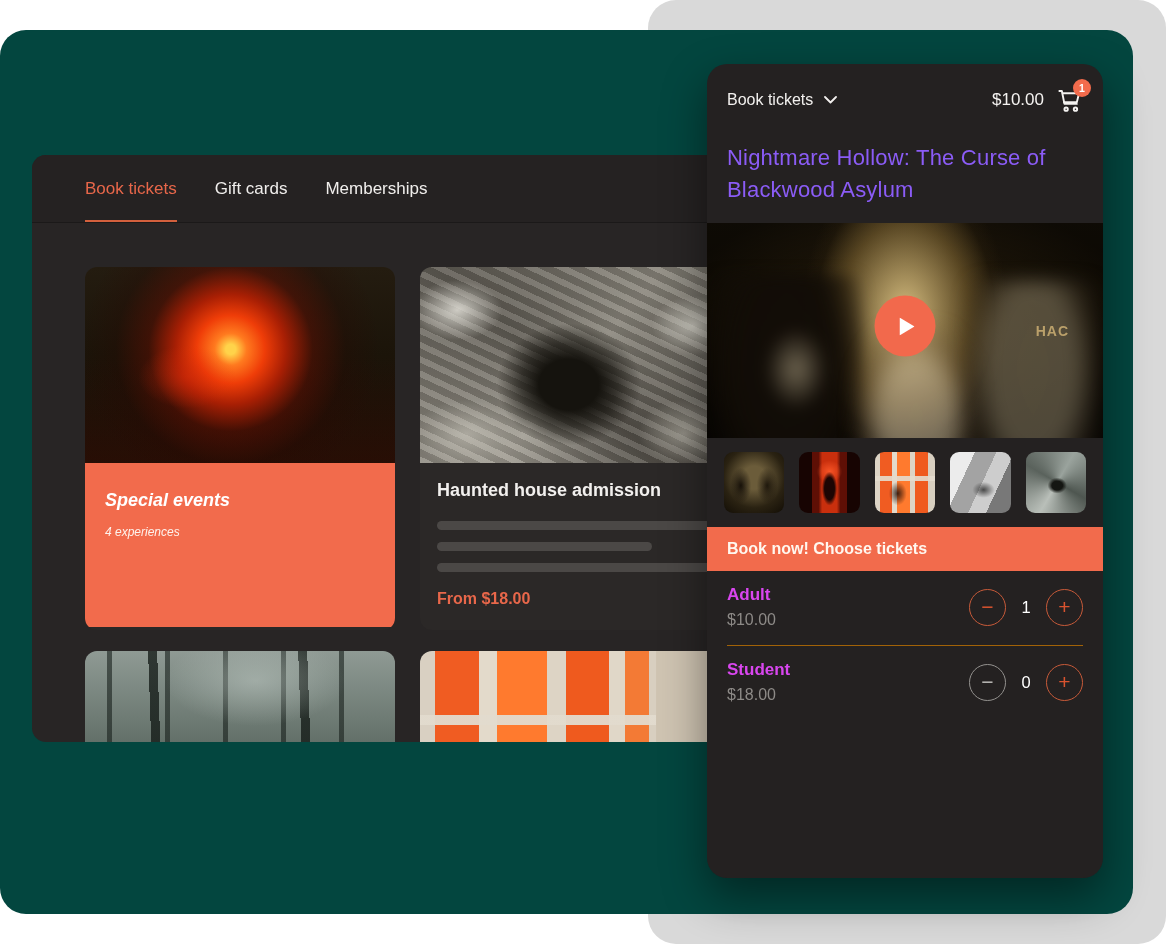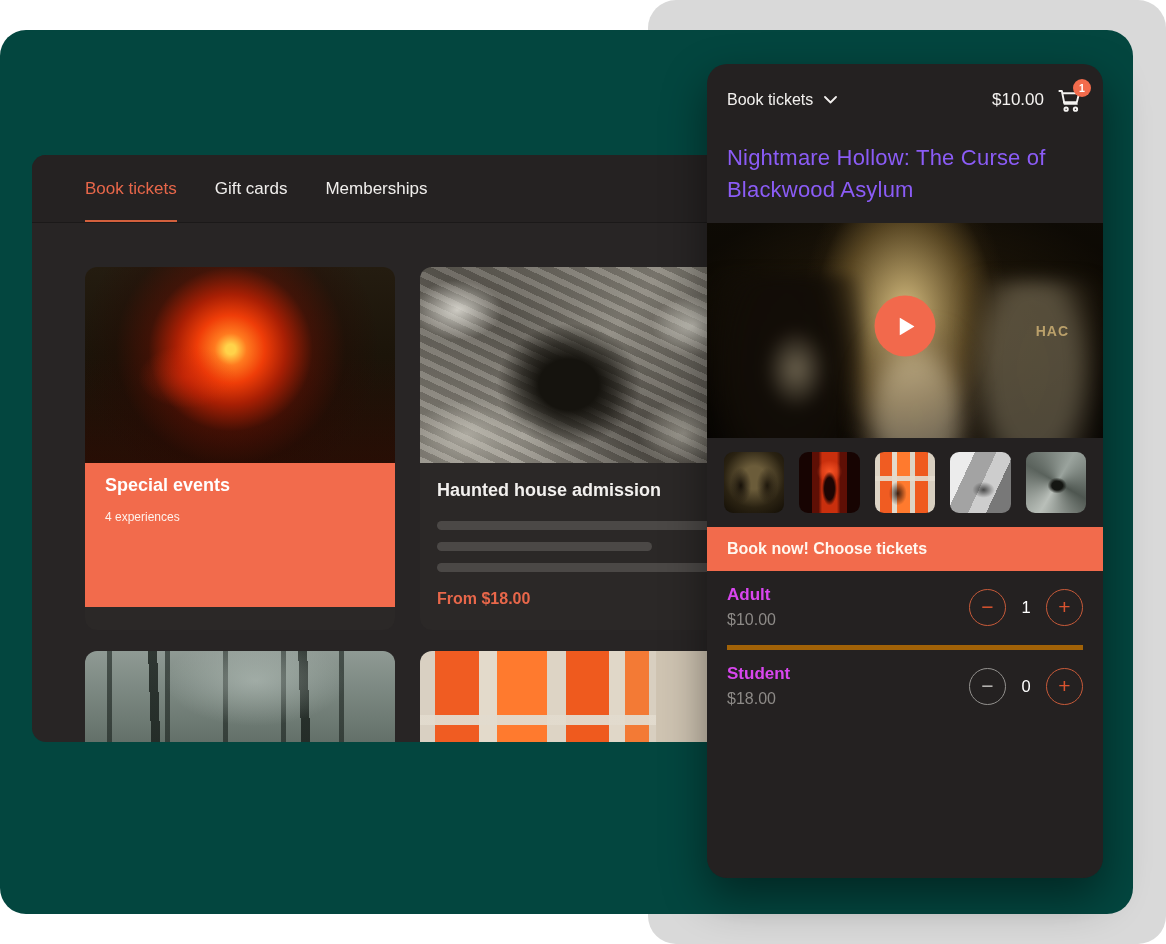--- a/index.html
+++ b/index.html
@@ -61,21 +61,21 @@
       repeating-linear-gradient(88deg, rgba(15,22,18,0) 0 70px, rgba(15,22,18,.75) 70px 79px, rgba(15,22,18,0) 79px 150px),
       linear-gradient(180deg, #8f9a94 0%, #6d7a73 35%, #46544c 75%, #32403a 100%);
   }
   .img-windows {
     background:
       radial-gradient(ellipse 55px 60px at 32% 78%, rgba(25,12,8,.85), transparent 70%),
       linear-gradient(90deg, transparent 0 76%, #cfc4b2 76% 100%),
       linear-gradient(180deg, rgba(226,219,206,0) 0 32%, rgba(226,219,206,.95) 32% 37%, rgba(226,219,206,0) 37% 64%, rgba(226,219,206,.95) 64% 69%, rgba(226,219,206,0) 69%),
       linear-gradient(90deg, #d9d0c2 0 5%, #f05c22 5% 19%, #e3dacb 19% 25%, #ff7a2e 25% 41%, #ddd4c5 41% 47%, #ef5a1e 47% 61%, #e0d7c8 61% 66%, #f37a35 66% 74%, #d8cfc0 74% 100%);
   }
-  .card-info { background:#f26b4c; height:144px; padding:12px 20px; }
+  .card-info { background:#f26b4c; height:164px; padding:27px 20px;font-style:italic; }
   .ci-title { color:#ffffff; font-size:18px; font-weight:600; }
   .ci-sub { color:#fef2ec; font-size:12px; margin-top:14px; }
   .card-body { padding:17px 17px 22px; }
   .cb-title { color:#f2f0ee; font-size:18px; font-weight:700; }
   .skel { margin-top:20px; display:flex; flex-direction:column; gap:12px; }
   .bar { height:9px; border-radius:5px; background:#4b4846; }
   .bar.b1 { width:100%; } .bar.b2 { width:78%; } .bar.b3 { width:100%; }
   .cb-price { margin-top:18px; color:#e8674a; font-size:16px; font-weight:600; }
   .partial .card-img { height:200px; }
   
@@ -166,21 +166,21 @@
   }
   .banner {
     height:44px; background:#f26b4c; display:flex; align-items:center;
     padding:0 20px; color:#fff7ef; font-size:16px; font-weight:700;
   }
   .tickets { padding:0 20px; }
   .ticket-row {
     display:flex; align-items:center; justify-content:space-between;
     padding:14px 0 16px;
   }
-  .ticket-row.divided { border-top:5px solid #a16207; }
+  .ticket-row.divided { border-top:1px solid #a16207; }
   .t-name { color:#d946ef; font-size:17px; font-weight:600; }
   .t-price { color:#8d8a87; font-size:16px; margin-top:6px; }
   .stepper { display:flex; align-items:center; gap:13px; }
   .step-btn {
     width:37px; height:37px; border-radius:50%; background:transparent;
     display:flex; align-items:center; justify-content:center;
     font-size:21px; line-height:1; cursor:pointer; border:1.5px solid;
     padding-bottom:2px;
   }
   .step-btn.orange { border-color:#c75a39; color:#d9532f; }

